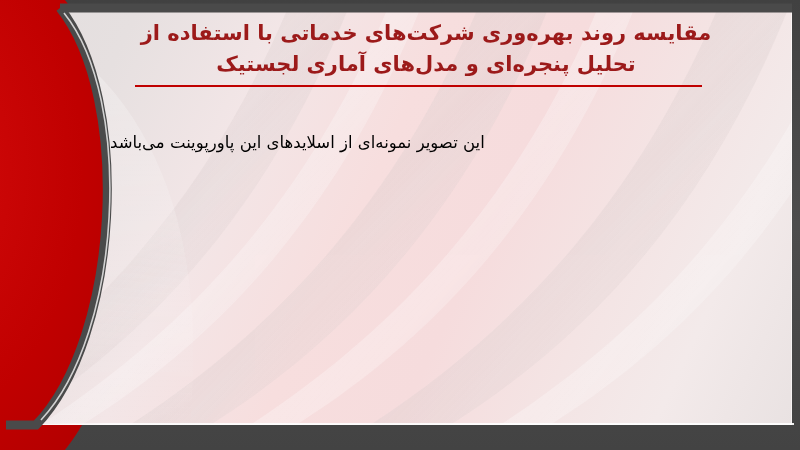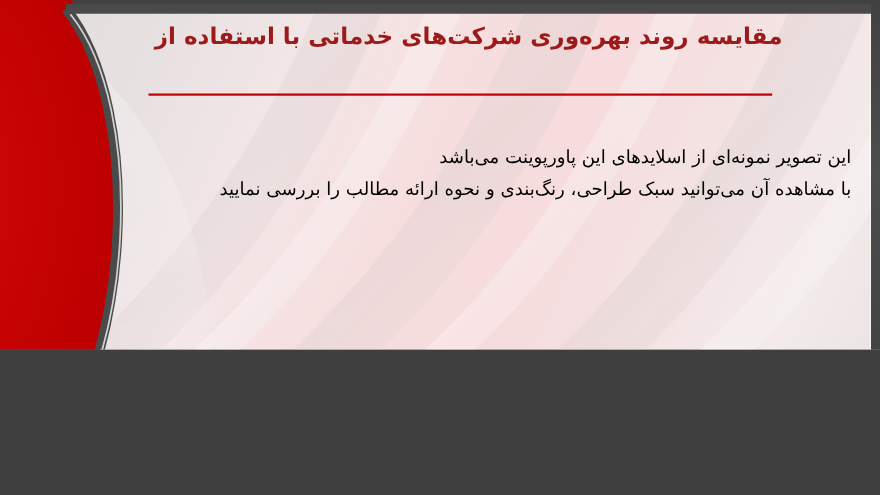--- a/index.html
+++ b/index.html
@@ -5,23 +5,23 @@
 <style>
   html, body {
     margin: 0;
     padding: 0;
     background: #3f3f3f;
   }
 
   .stage {
     position: relative;
     width: 800px;
-    height: 318px;
+    height: 450px;
     overflow: hidden;
-    background: #14b8a6;
+    background: #c2410c;
     font-family: "DejaVu Sans", sans-serif;
   }
 
   
   .frame-bg {
     position: absolute;
     inset: 0;
     background: linear-gradient(180deg, #414141 0%, #4d4d4d 50%, #434343 100%);
   }
 
@@ -115,23 +115,22 @@
     height: 0;
     border-top: 2px solid #c00000;
   }
 
   
   .body-wrap {
     position: absolute;
     left: 110px;
     right: 18px;
     top: 120px;
-    text-align: right;
+    text-align: left;
     direction: rtl;
-    padding-left: 44px;
   }
 
   .body-line {
     color: #000000;
     font-size: 16.5px;
     font-weight: 400;
     line-height: 29px;
     white-space: nowrap;
   }
 
@@ -178,27 +177,27 @@
         <path d="M 130 417 C 310 300 420 150 490 -30 L 560 -30 C 490 160 380 310 210 417 Z" fill="url(#rb2)"></path>
         <path d="M 250 417 C 430 300 540 150 610 -30 L 646 -30 C 576 160 466 310 296 417 Z" fill="url(#rb1)"></path>
         <path d="M 370 417 C 550 300 660 150 730 -30 L 800 -30 C 730 160 620 310 450 417 Z" fill="url(#rb2)"></path>
         <path d="M 500 417 C 680 300 790 150 860 -30 L 900 -30 C 830 160 720 310 550 417 Z" fill="url(#rb1)"></path>
 
         <path d="M 0 0 C 140 60 210 200 190 417 L 0 417 Z" fill="url(#rb3)" opacity=".5"></path>
       </svg>
 
       <div class="title-wrap">
         <div class="title-line">مقایسه روند بهره‌وری شرکت‌های خدماتی با استفاده از</div>
+        <div class="title-line">تحلیل پنجره‌ای و مدل‌های آماری لجستیک</div>
       </div>
 
       <div class="title-rule"></div>
 
       <div class="body-wrap">
         <div class="body-line">این تصویر نمونه‌ای از اسلایدهای این پاورپوینت می‌باشد</div>
-        <div class="body-line">با مشاهده آن می‌توانید سبک طراحی، رنگ‌بندی و نحوه ارائه مطالب را بررسی نمایید</div>
       </div>
 
     </div>
 
     <svg class="panel-edge" viewBox="0 0 800 450" xmlns="http://www.w3.org/2000/svg">
       <path d="M 60 8 C 132 98 120 338 36 425 L 6 425" fill="none" stroke="#4a4a4a" stroke-width="9" stroke-linecap="butt"></path>
       <path d="M 60 8 L 792 8" fill="none" stroke="#4a4a4a" stroke-width="9"></path>
       <path d="M 36 425 L 792 425" fill="none" stroke="#4a4a4a" stroke-width="0"></path>
 
       <path d="M 64 13 C 134 100 122 334 41 420" fill="none" stroke="#ffffff" stroke-width="1.6" opacity=".75"></path>

